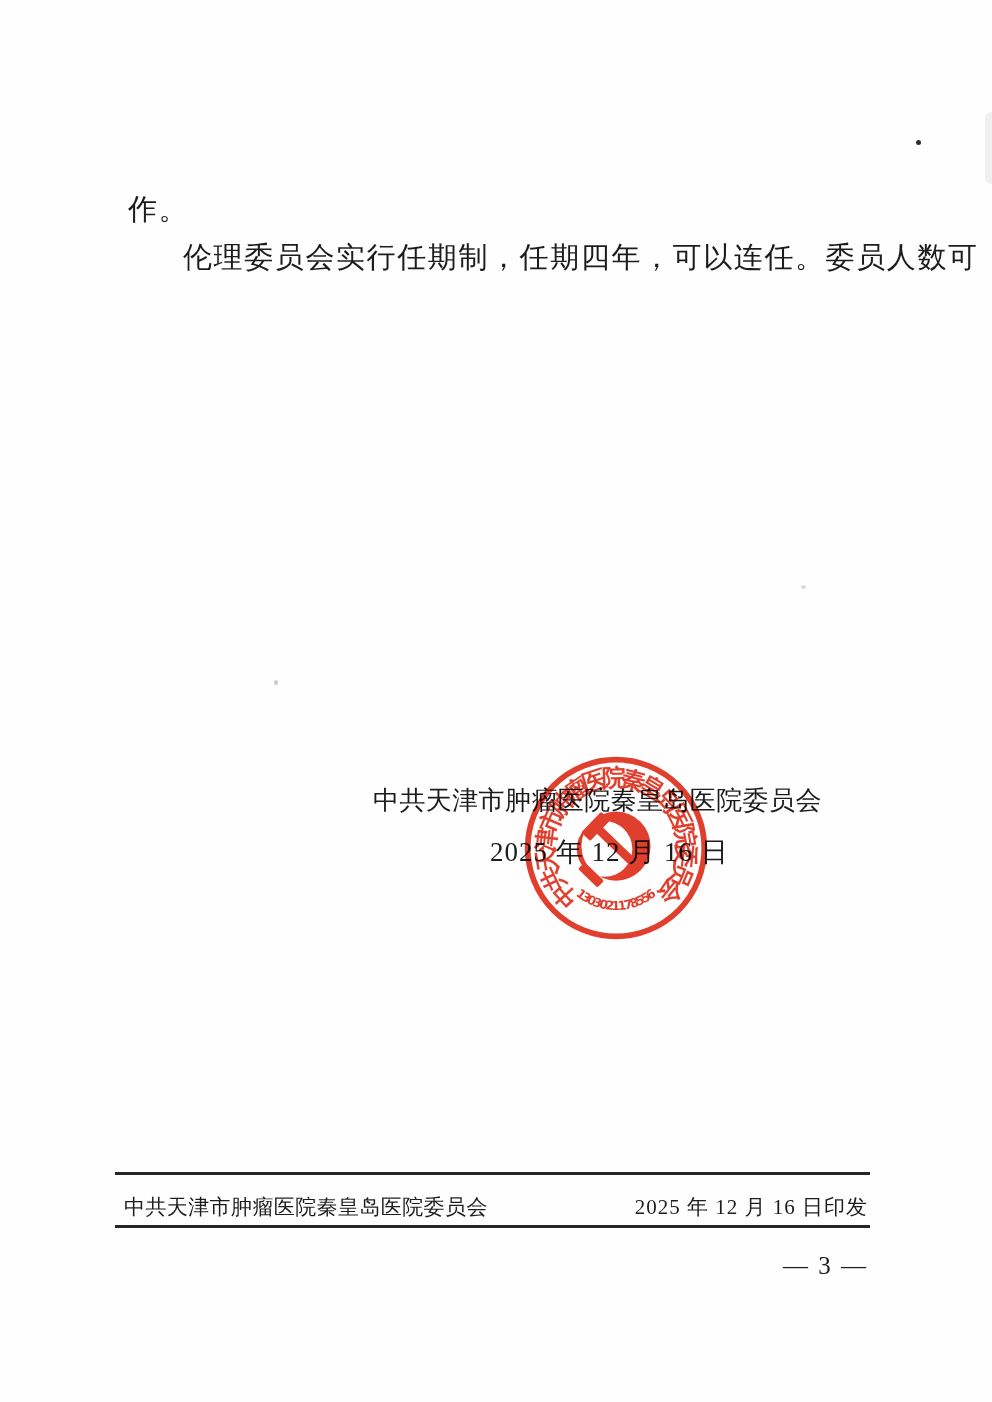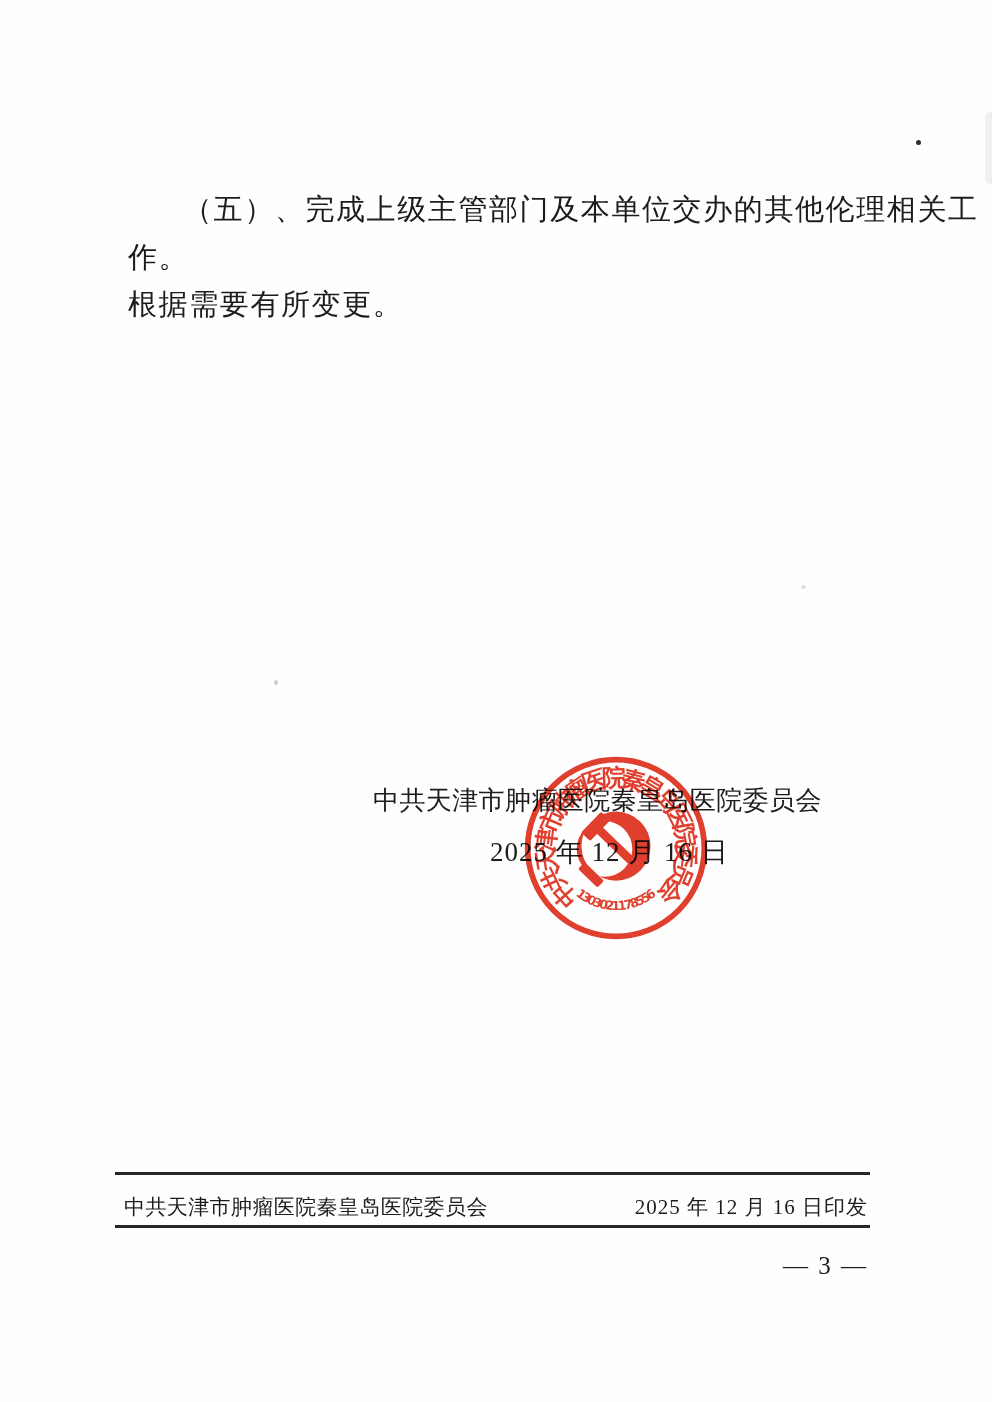--- a/index.html
+++ b/index.html
@@ -62,23 +62,22 @@
   .speck.s3 { left: 274px; top: 680px; width: 4px; height: 5px; background: #c9c9cf; }
   .edge-smudge {
     position: absolute; right: 0; top: 112px; width: 7px; height: 72px;
     background: #ececec; border-radius: 6px 0 0 6px; opacity: .8;
   }
 </style>
 </head>
 <body>
 
 <div class="doc-body" id="doc-body">
-    <div class="line indent">（五）、完成上级主管部门及本单位交办的其他伦理相关工</div>
     <div class="line">作。</div>
-    <div class="line">根据需要有所变更。</div>
+    <div class="line indent">伦理委员会实行任期制，任期四年，可以连任。委员人数可</div>
   </div>
 
 <div class="sig-org">中共天津市肿瘤医院秦皇岛医院委员会</div>
 <div class="sig-date">2025 年 12 月 16 日</div>
 
 <svg class="seal" viewBox="0 0 200 200" aria-hidden="true">
   <g id="seal-group" fill="#e0301e">
     <circle cx="100" cy="100" r="92" fill="none" stroke="#e0301e" stroke-width="6"></circle>
 
     <g transform="translate(100,98)">

